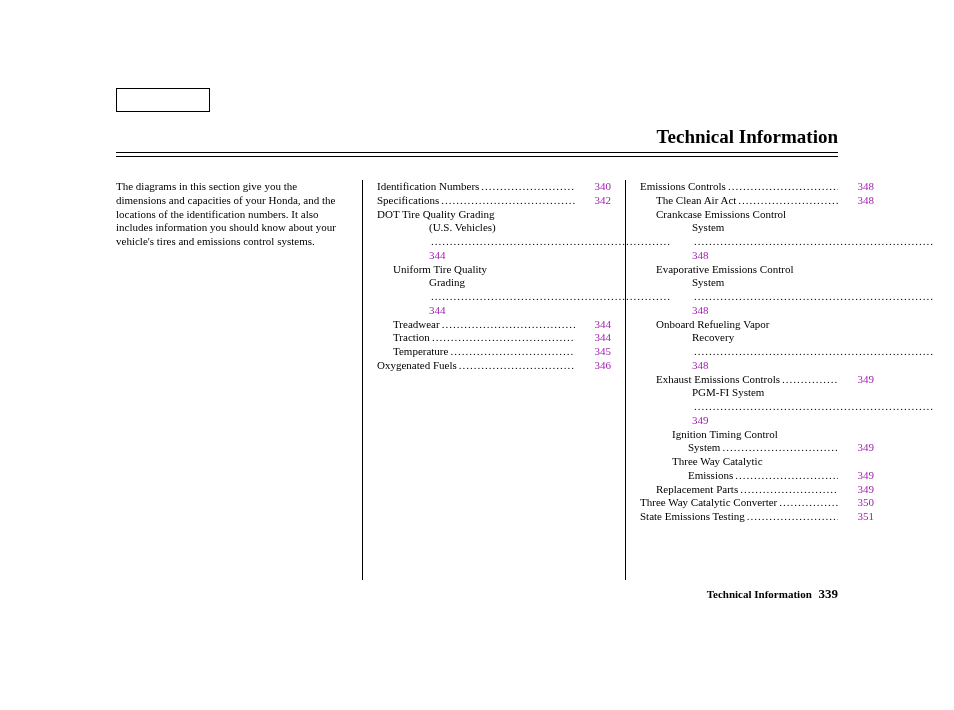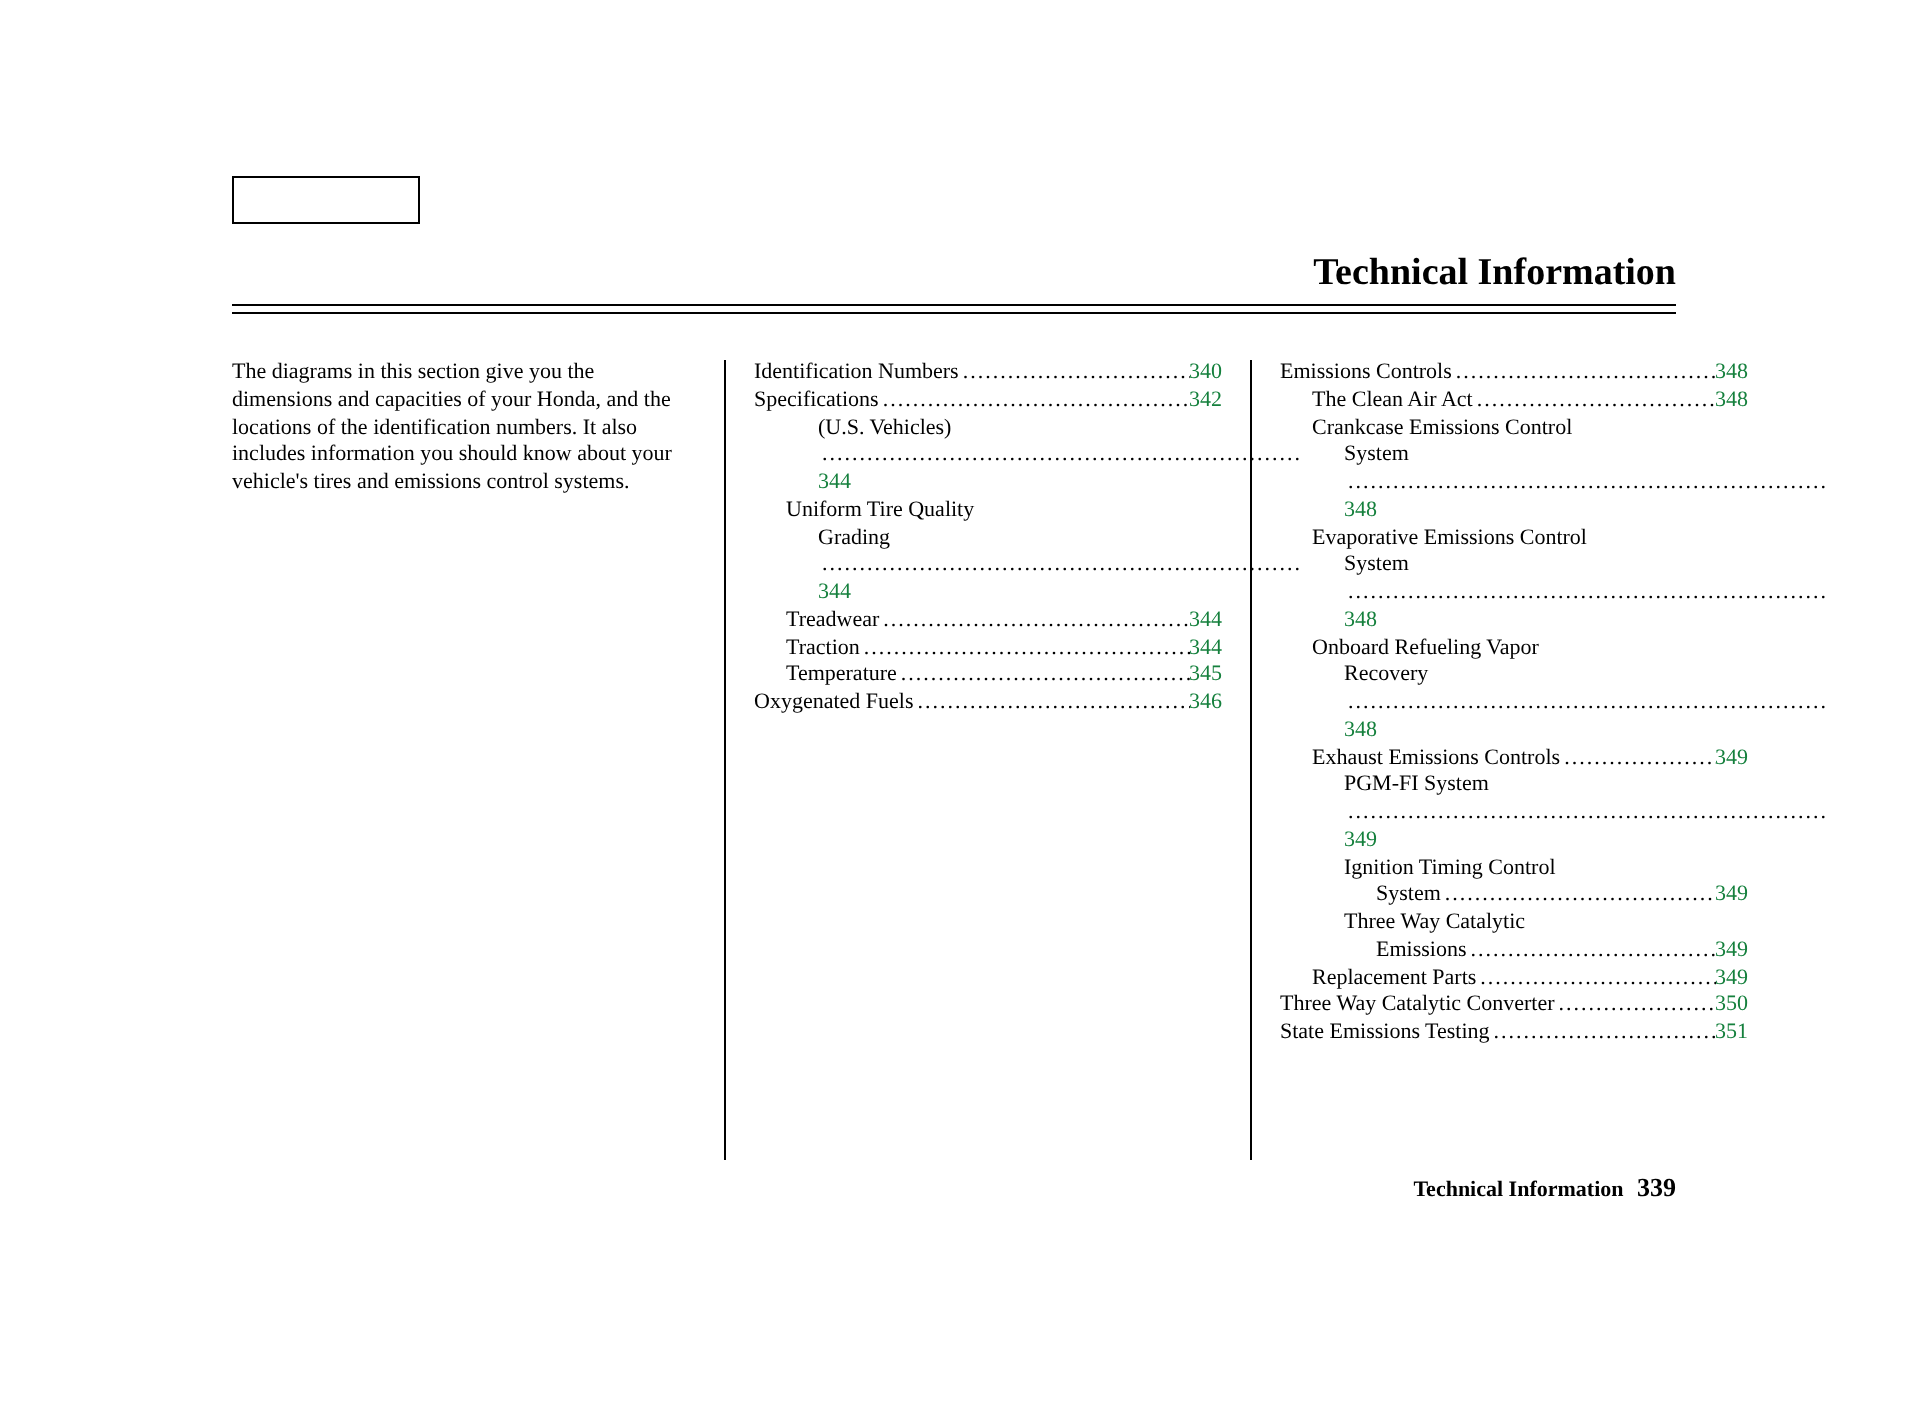--- a/index.html
+++ b/index.html
@@ -90,21 +90,22 @@
     flex: 1 1 auto;
     overflow: hidden;
     letter-spacing: 1px;
     padding: 0 2px;
   }
   .toc-dots::before {
     content: "................................................................";
   }
   .toc-page {
     flex: 0 0 auto;
-    color: #15803d;
+    color: #a21caf;
+    margin-left: 20px;
   }
   .indent1 { padding-left: 16px; }
   .indent2 { padding-left: 32px; flex-direction: column; }
   .indent3 { padding-left: 48px; }
   .wrap-line { display:block; }
   .footer {
     position: absolute;
     bottom: 108px;
     right: 116px;
     font-family: "Century Schoolbook", "Times New Roman", serif;
@@ -131,20 +132,21 @@
         <div class="toc-row ">
           <span class="toc-label">Identification Numbers</span>
           <span class="toc-dots"></span>
           <span class="toc-page">340</span>
         </div>
         <div class="toc-row ">
           <span class="toc-label">Specifications</span>
           <span class="toc-dots"></span>
           <span class="toc-page">342</span>
         </div>
+        <div class="wrap-line ">DOT Tire Quality Grading</div>
         <div class="toc-row indent2">
           <span class="toc-label">(U.S. Vehicles)</span>
           <span class="toc-dots"></span>
           <span class="toc-page">344</span>
         </div>
         <div class="wrap-line indent1">Uniform Tire Quality</div>
         <div class="toc-row indent2">
           <span class="toc-label">Grading</span>
           <span class="toc-dots"></span>
           <span class="toc-page">344</span>

